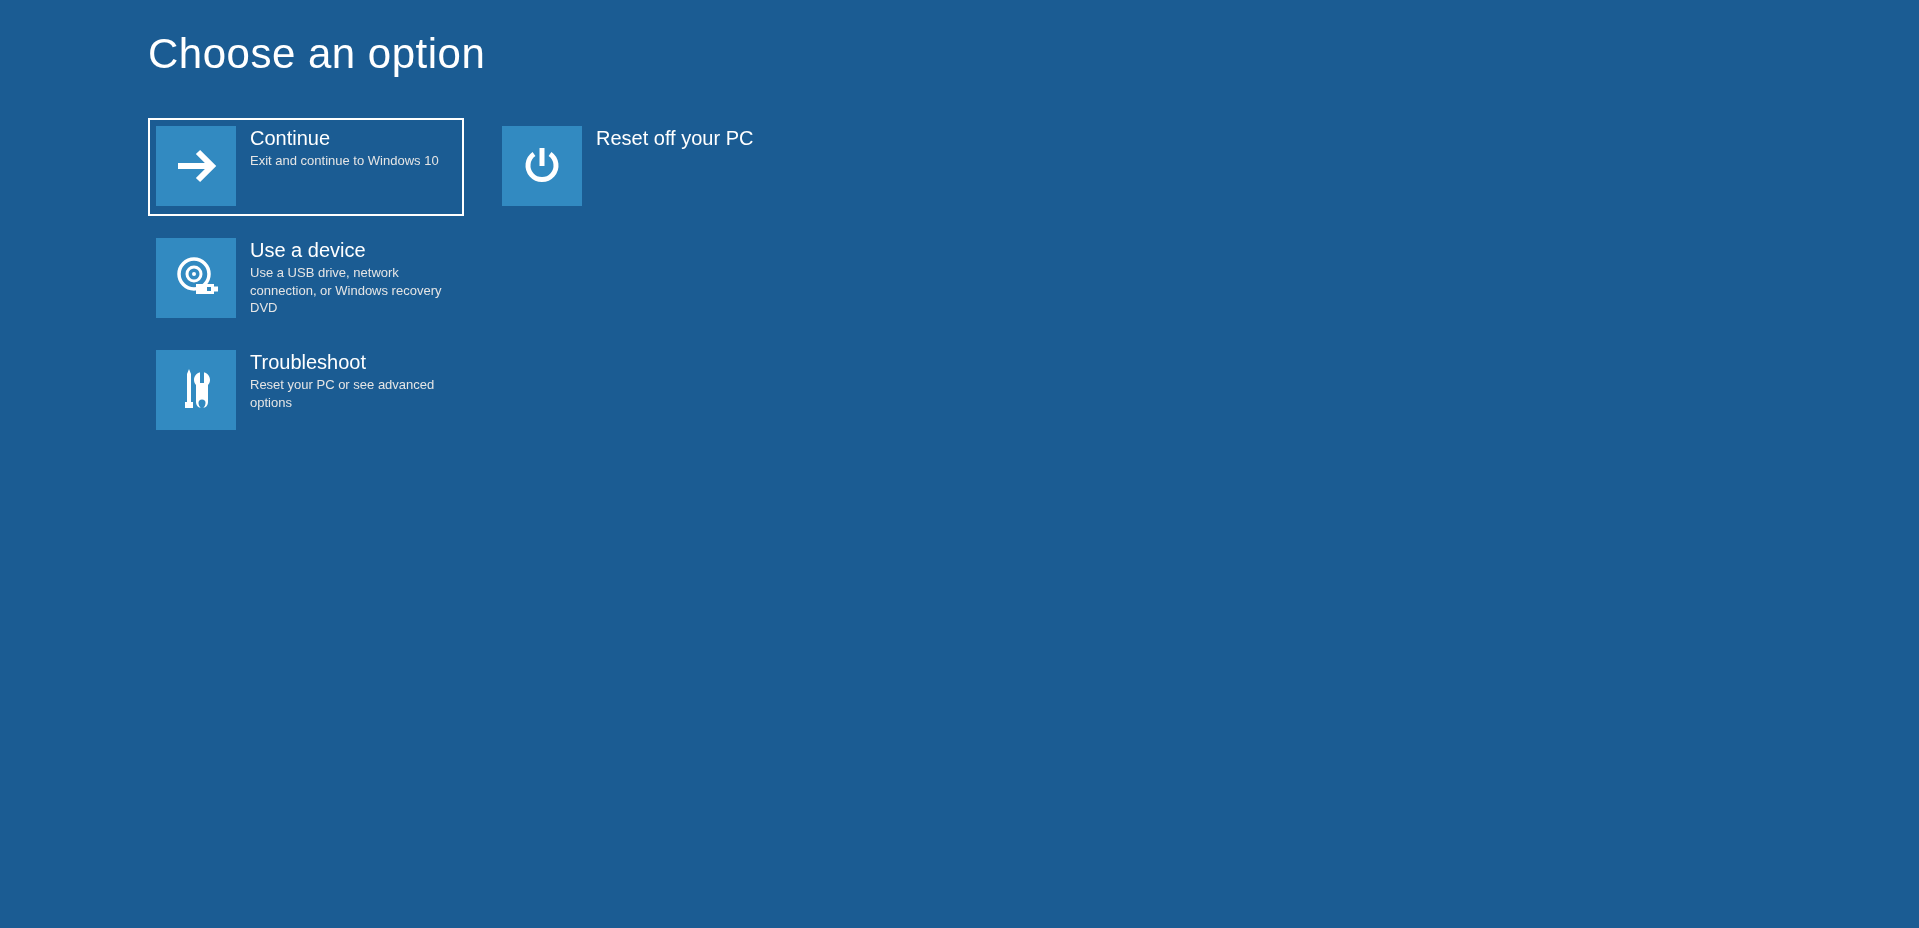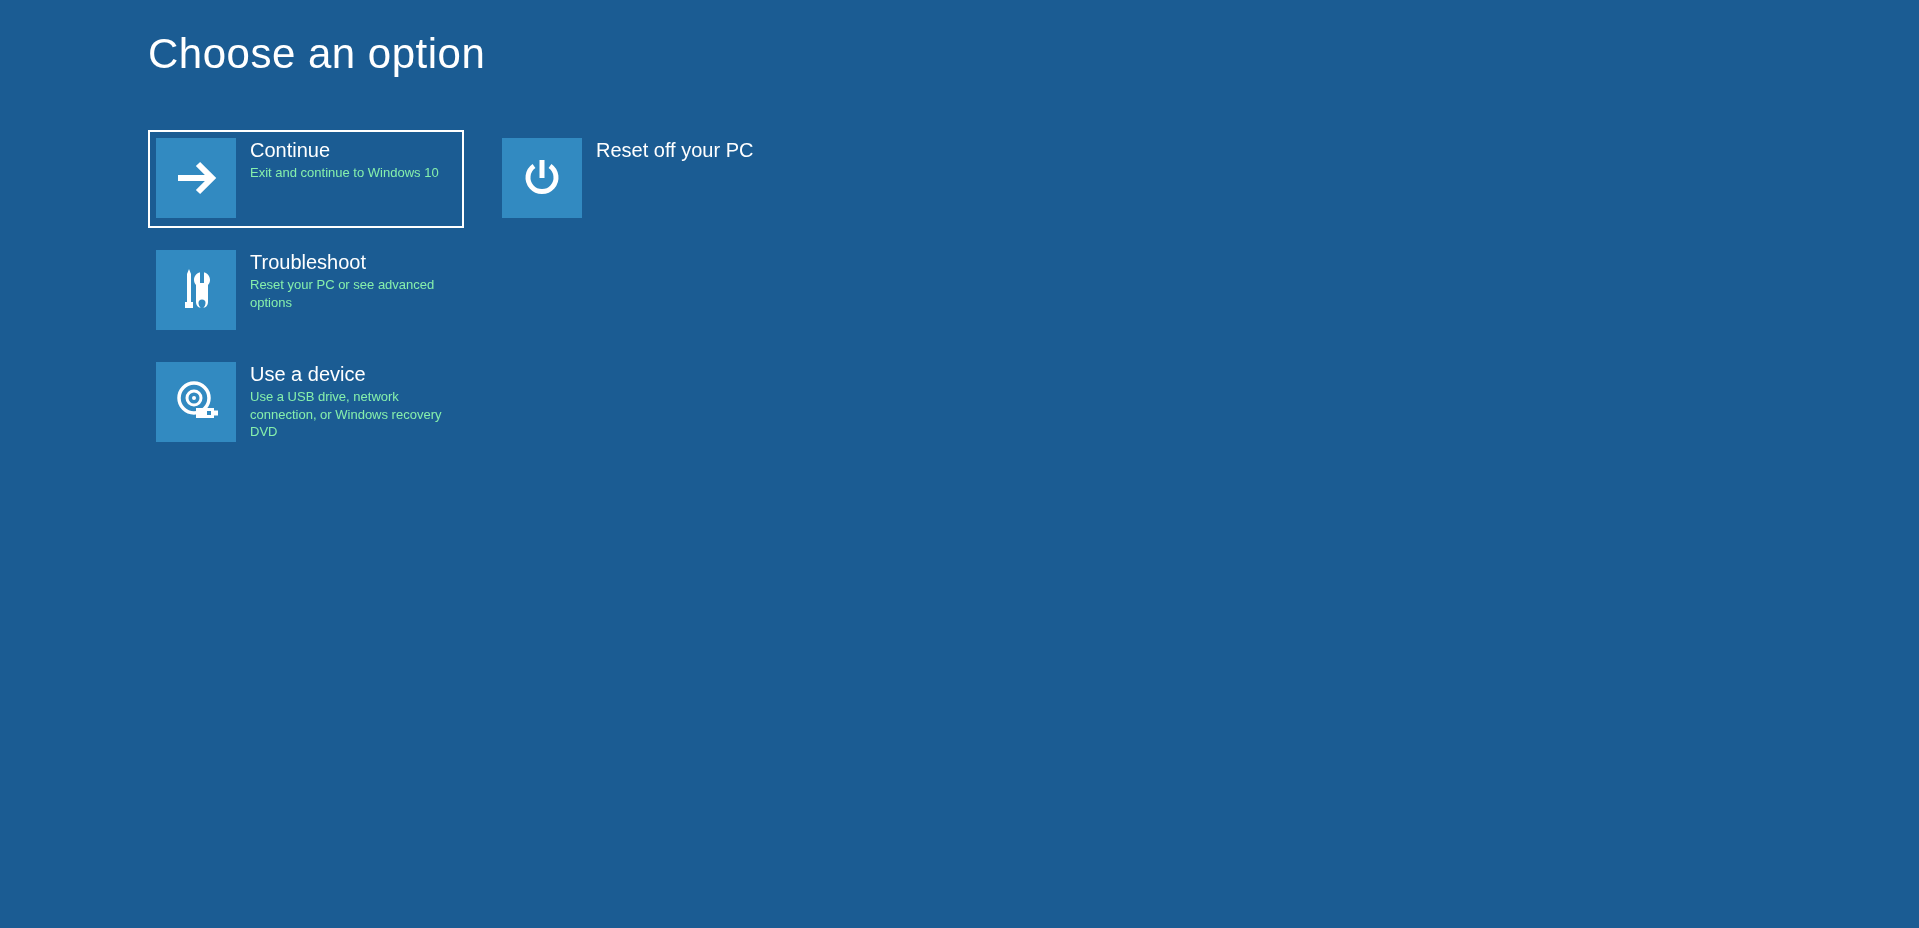--- a/index.html
+++ b/index.html
@@ -16,21 +16,21 @@
       overflow: hidden;
     }
     .container {
       padding-left: 148px;
       padding-top: 30px;
     }
     .title {
       font-size: 42px;
       font-weight: 300;
       letter-spacing: 0.5px;
-      margin-bottom: 52px;
+      margin-bottom: 40px;
     }
     .options-grid {
       display: flex;
       flex-direction: column;
       gap: 14px;
     }
     .row {
       display: flex;
       flex-direction: row;
       gap: 30px;
@@ -64,21 +64,21 @@
     }
     .tile-title {
       font-size: 20px;
       font-weight: 300;
       margin-bottom: 2px;
       line-height: 1.2;
     }
     .tile-desc {
       font-size: 13px;
       font-weight: 400;
-      color: #86efac;
+      color: #e5e5e5;
       line-height: 1.35;
     }
     svg {
       display: block;
     }
   </style>
 </head>
 <body>
 
 <div class="container">
@@ -113,51 +113,51 @@
           <div class="tile-desc"></div>
         </div>
       </div>
     </div>
 
     <div class="row">
 
       <div class="tile">
         <div class="tile-icon">
           <svg width="48" height="48" viewBox="0 0 48 48" fill="none">
+            <circle cx="22" cy="20" r="15" stroke="#ffffff" stroke-width="3.5" fill="none"></circle>
+            <circle cx="22" cy="20" r="7" stroke="#ffffff" stroke-width="3" fill="none"></circle>
+            <circle cx="22" cy="20" r="2" fill="#ffffff"></circle>
+            <rect x="24" y="30" width="18" height="10" fill="#ffffff"></rect>
+            <rect x="42" y="32.5" width="4" height="5" fill="#ffffff"></rect>
+            <rect x="35" y="33" width="4" height="4" fill="#328ac1"></rect>
+          </svg>
+        </div>
+        <div class="tile-text">
+          <div class="tile-title">Use a device</div>
+          <div class="tile-desc">Use a USB drive, network connection, or Windows recovery DVD</div>
+        </div>
+      </div>
+    </div>
+
+    <div class="row">
+
+      <div class="tile">
+        <div class="tile-icon">
+          <svg width="48" height="48" viewBox="0 0 48 48" fill="none">
 
             <rect x="15" y="8" width="4" height="28" fill="#ffffff"></rect>
             <rect x="13" y="36" width="8" height="6" fill="#ffffff"></rect>
             <polygon points="15,8 19,8 17,3" fill="#ffffff"></polygon>
 
             <path d="M 30 6 C 25 6 22 10 22 14 C 22 16 23 18 24 19 L 24 36 C 24 39 26 42 30 42 C 34 42 36 39 36 36 L 36 19 C 37 18 38 16 38 14 C 38 10 35 6 30 6 Z M 30 6 L 30 16 M 30 42 C 28 42 27 40 27 38 C 27 36 28 34 30 34 C 32 34 33 36 33 38 C 33 40 32 42 30 42 Z" fill="#ffffff"></path>
             <rect x="28" y="5" width="4" height="12" fill="#328ac1"></rect>
             <circle cx="30" cy="37" r="3.5" fill="#328ac1"></circle>
           </svg>
         </div>
         <div class="tile-text">
           <div class="tile-title">Troubleshoot</div>
           <div class="tile-desc">Reset your PC or see advanced options</div>
         </div>
       </div>
     </div>
 
-    <div class="row">
-
-      <div class="tile">
-        <div class="tile-icon">
-          <svg width="48" height="48" viewBox="0 0 48 48" fill="none">
-            <circle cx="22" cy="20" r="15" stroke="#ffffff" stroke-width="3.5" fill="none"></circle>
-            <circle cx="22" cy="20" r="7" stroke="#ffffff" stroke-width="3" fill="none"></circle>
-            <circle cx="22" cy="20" r="2" fill="#ffffff"></circle>
-            <rect x="24" y="30" width="18" height="10" fill="#ffffff"></rect>
-            <rect x="42" y="32.5" width="4" height="5" fill="#ffffff"></rect>
-            <rect x="35" y="33" width="4" height="4" fill="#328ac1"></rect>
-          </svg>
-        </div>
-        <div class="tile-text">
-          <div class="tile-title">Use a device</div>
-          <div class="tile-desc">Use a USB drive, network connection, or Windows recovery DVD</div>
-        </div>
-      </div>
-    </div>
-
   </div>
 </div>
 
 </body></html>

